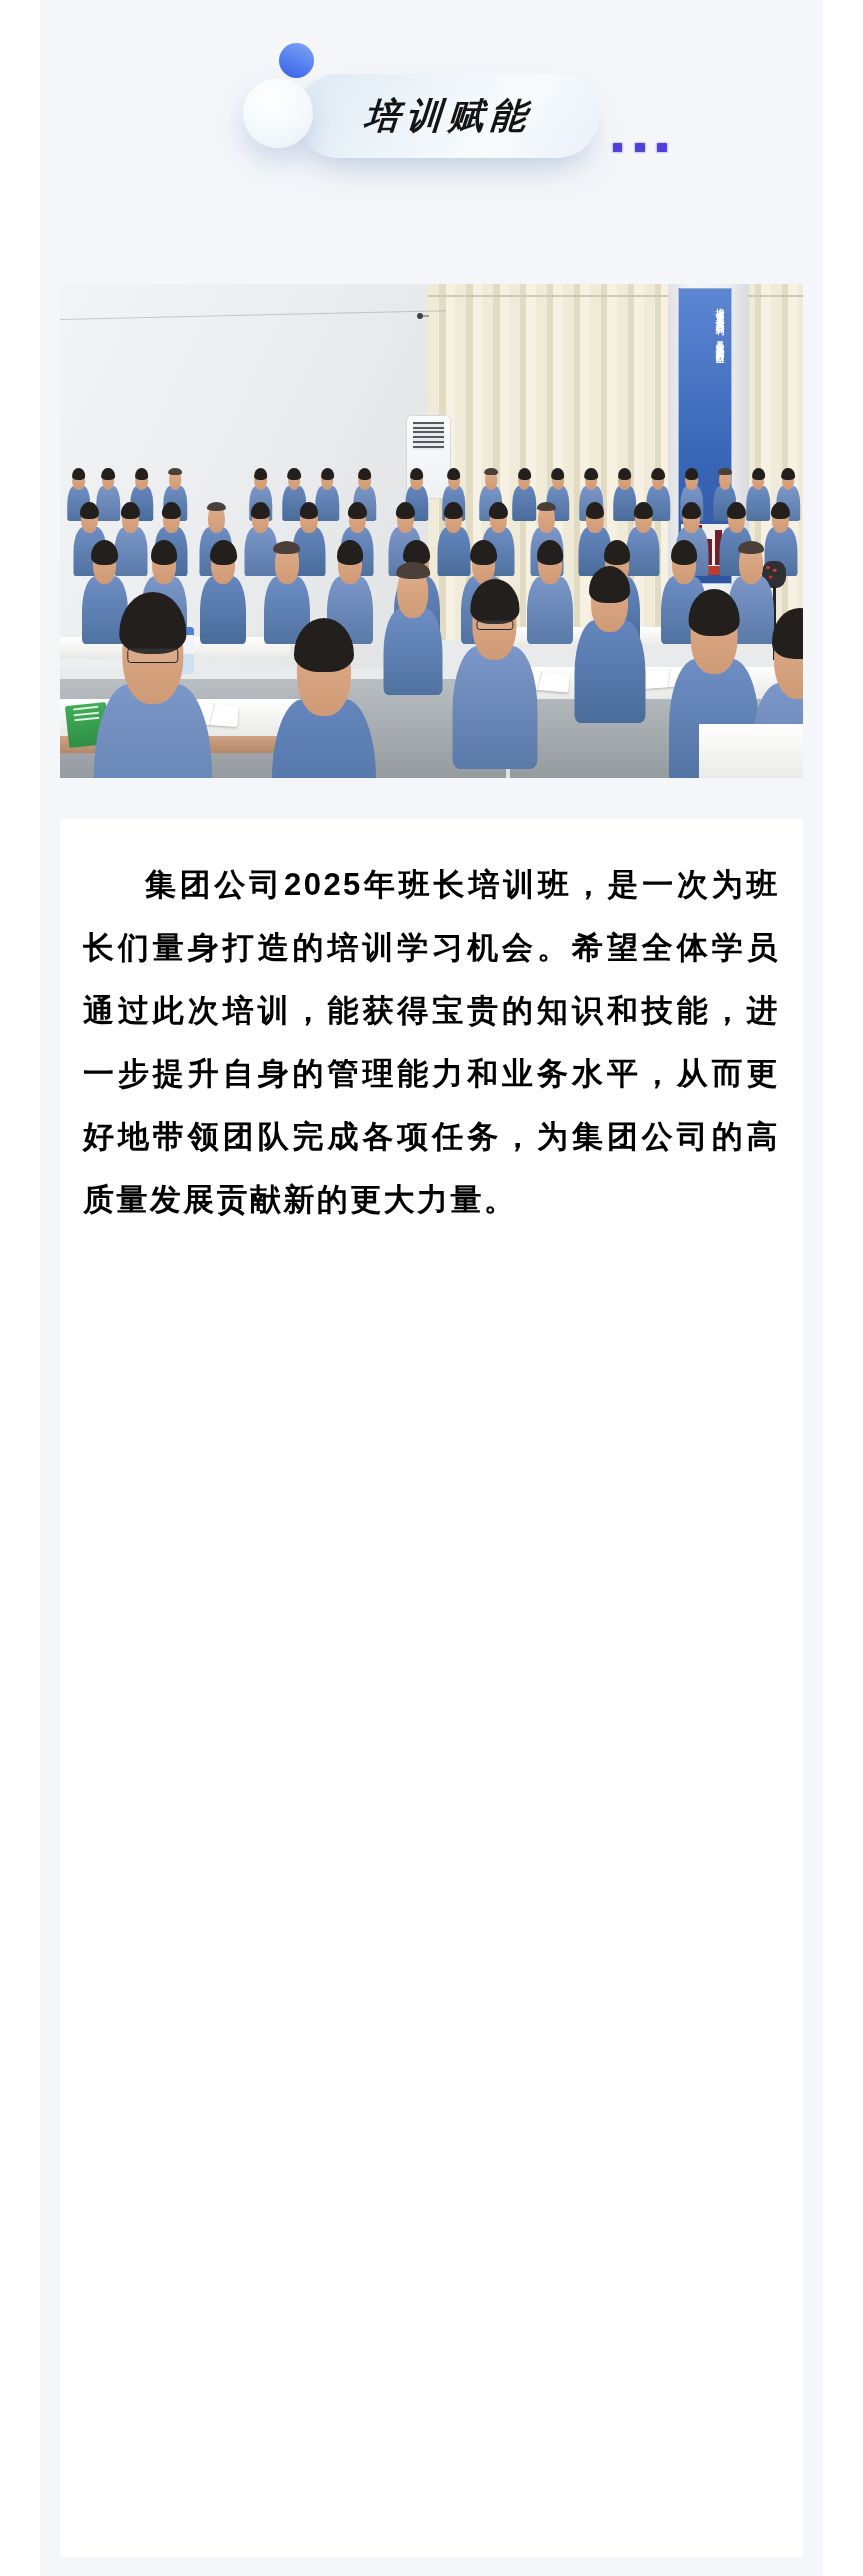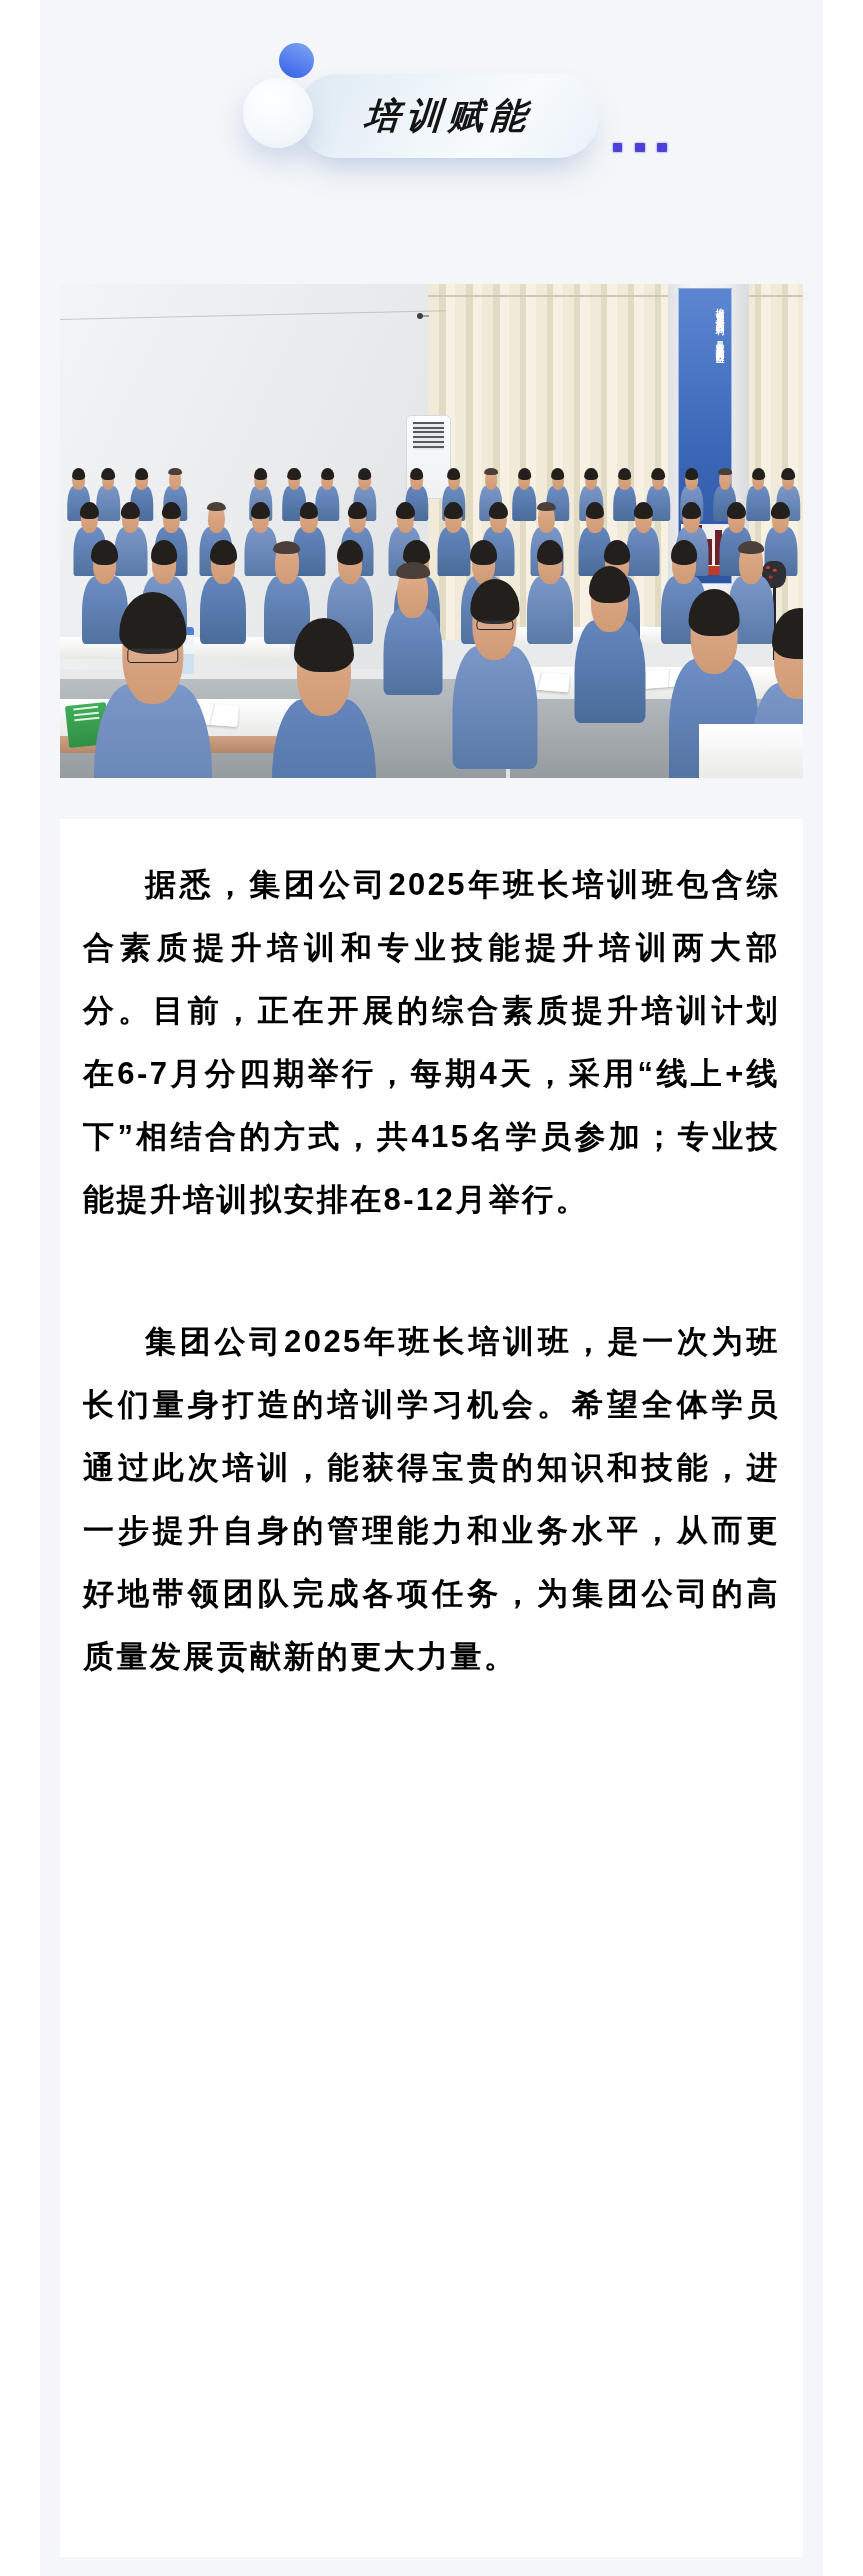--- a/index.html
+++ b/index.html
@@ -513,18 +513,17 @@
         <div class="fan" style="left:94.5%;top:56%;width:27px;height:101px">
           <div class="fh">
             <i></i>
           </div>
           <div class="fp"></div>
         </div>
       </div>
   </figure>
 
   <section class="article">
-    <p>据悉，集团公司2025年班长培训班包含综合素质提升培训和专业技能提升培训两大部分。目前，正在开展的综合素质提升培训计划在6-7月分四期举行，每期4天，采用“线上+线下”相结合的方式，共415名学员参加；专业技能提升培训拟安排在8-12月举行。</p>
     <p>集团公司2025年班长培训班，是一次为班长们量身打造的培训学习机会。希望全体学员通过此次培训，能获得宝贵的知识和技能，进一步提升自身的管理能力和业务水平，从而更好地带领团队完成各项任务，为集团公司的高质量发展贡献新的更大力量。</p>
   </section>
 
 </div>
 
 
 </body></html>

